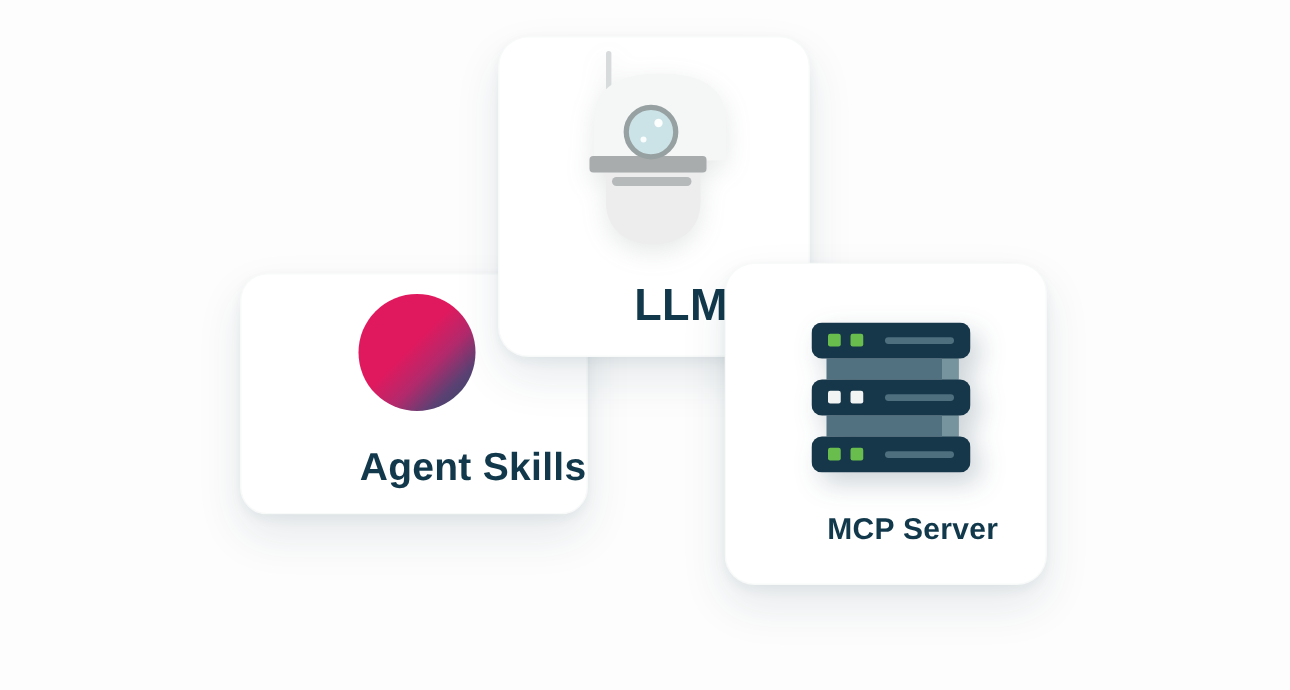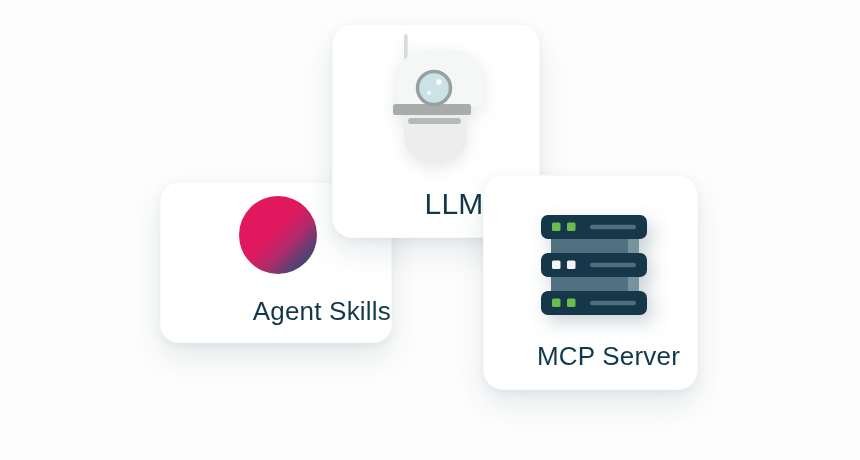--- a/index.html
+++ b/index.html
@@ -39,28 +39,28 @@
     border:1px solid rgba(18,56,75,0.03);
     box-shadow:0 3px 8px rgba(18,56,75,0.05), 0 14px 30px rgba(18,56,75,0.10);
   }
   .card-agent{left:160px;top:182px;width:232px;height:161px;border-radius:18px;z-index:1;}
   .card-llm{left:332px;top:24px;width:208px;height:214px;border-radius:20px;z-index:2;}
   .card-mcp{left:483px;top:175px;width:215px;height:215px;border-radius:20px;z-index:3;}
   .card-label{
     position:absolute;left:0;right:0;
     text-align:center;
     color:var(--label-text);
-    font-weight:400;
+    font-weight:700;
     letter-spacing:0.2px;
     line-height:1;
     margin-left:36px;
   }
   .label-agent{top:115px;font-size:26px;text-align:right;}
   .label-llm{top:164px;font-size:30px;}
-  .label-mcp{top:167px;font-size:26px;}
+  .label-mcp{top:167px;font-size:20px;}
   .circle-icon{
     position:absolute;left:78px;top:13px;
     width:78px;height:78px;border-radius:50%;
     background:linear-gradient(135deg,
       var(--circle-gradient-start) 0%,
       var(--circle-gradient-start) 45%,
       var(--circle-gradient-mid1) 63%,
       var(--circle-gradient-mid2) 80%,
       var(--circle-gradient-end) 100%);
   }

